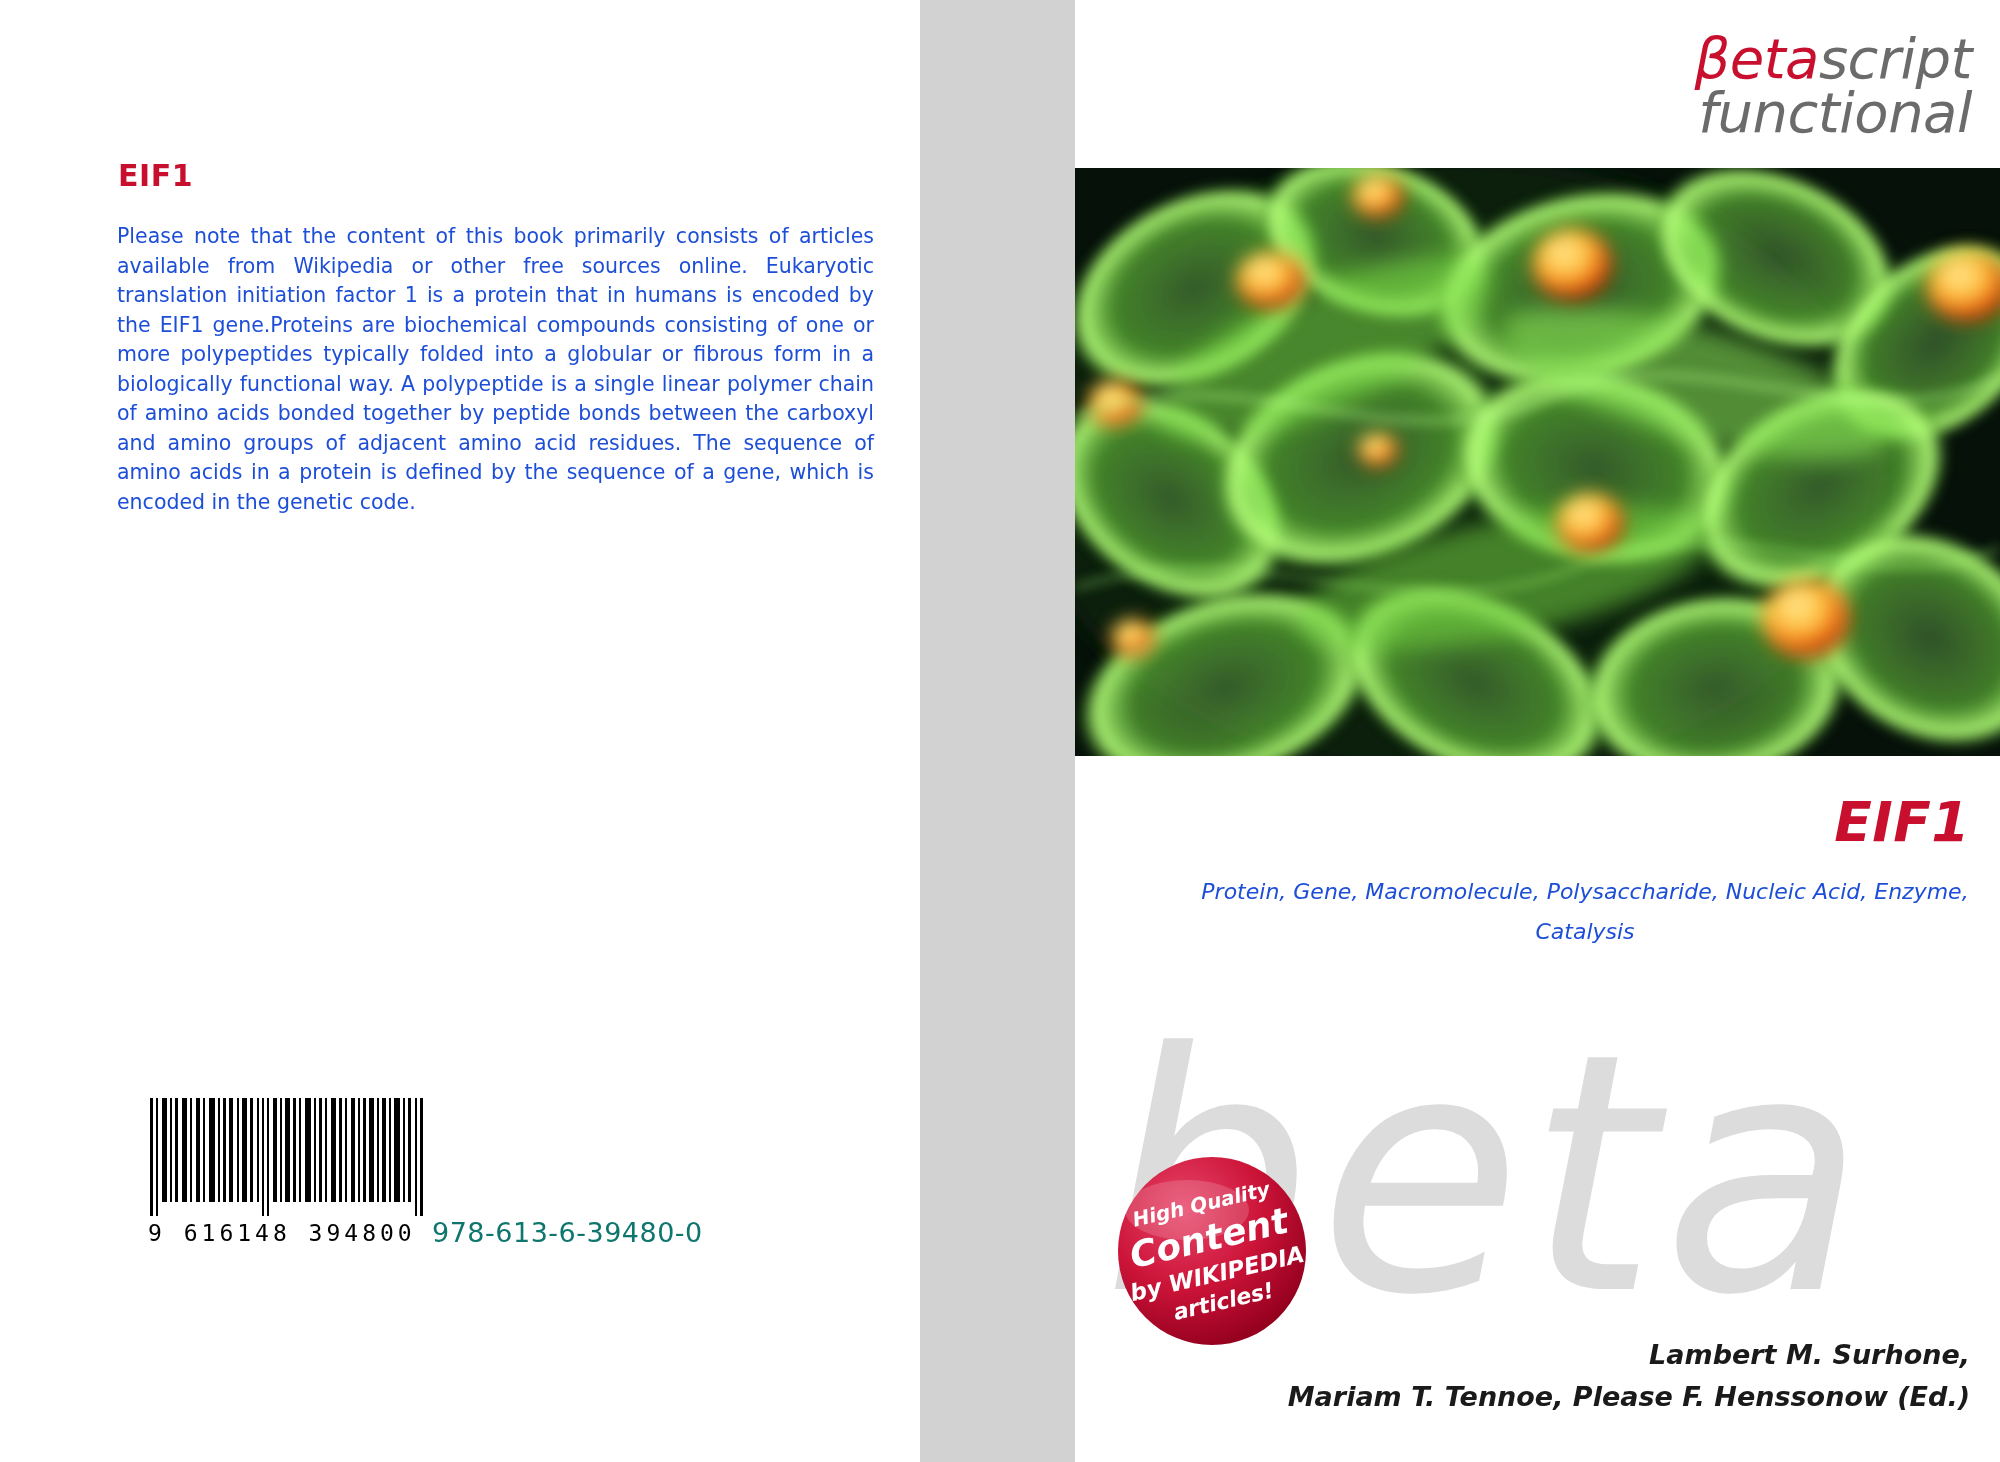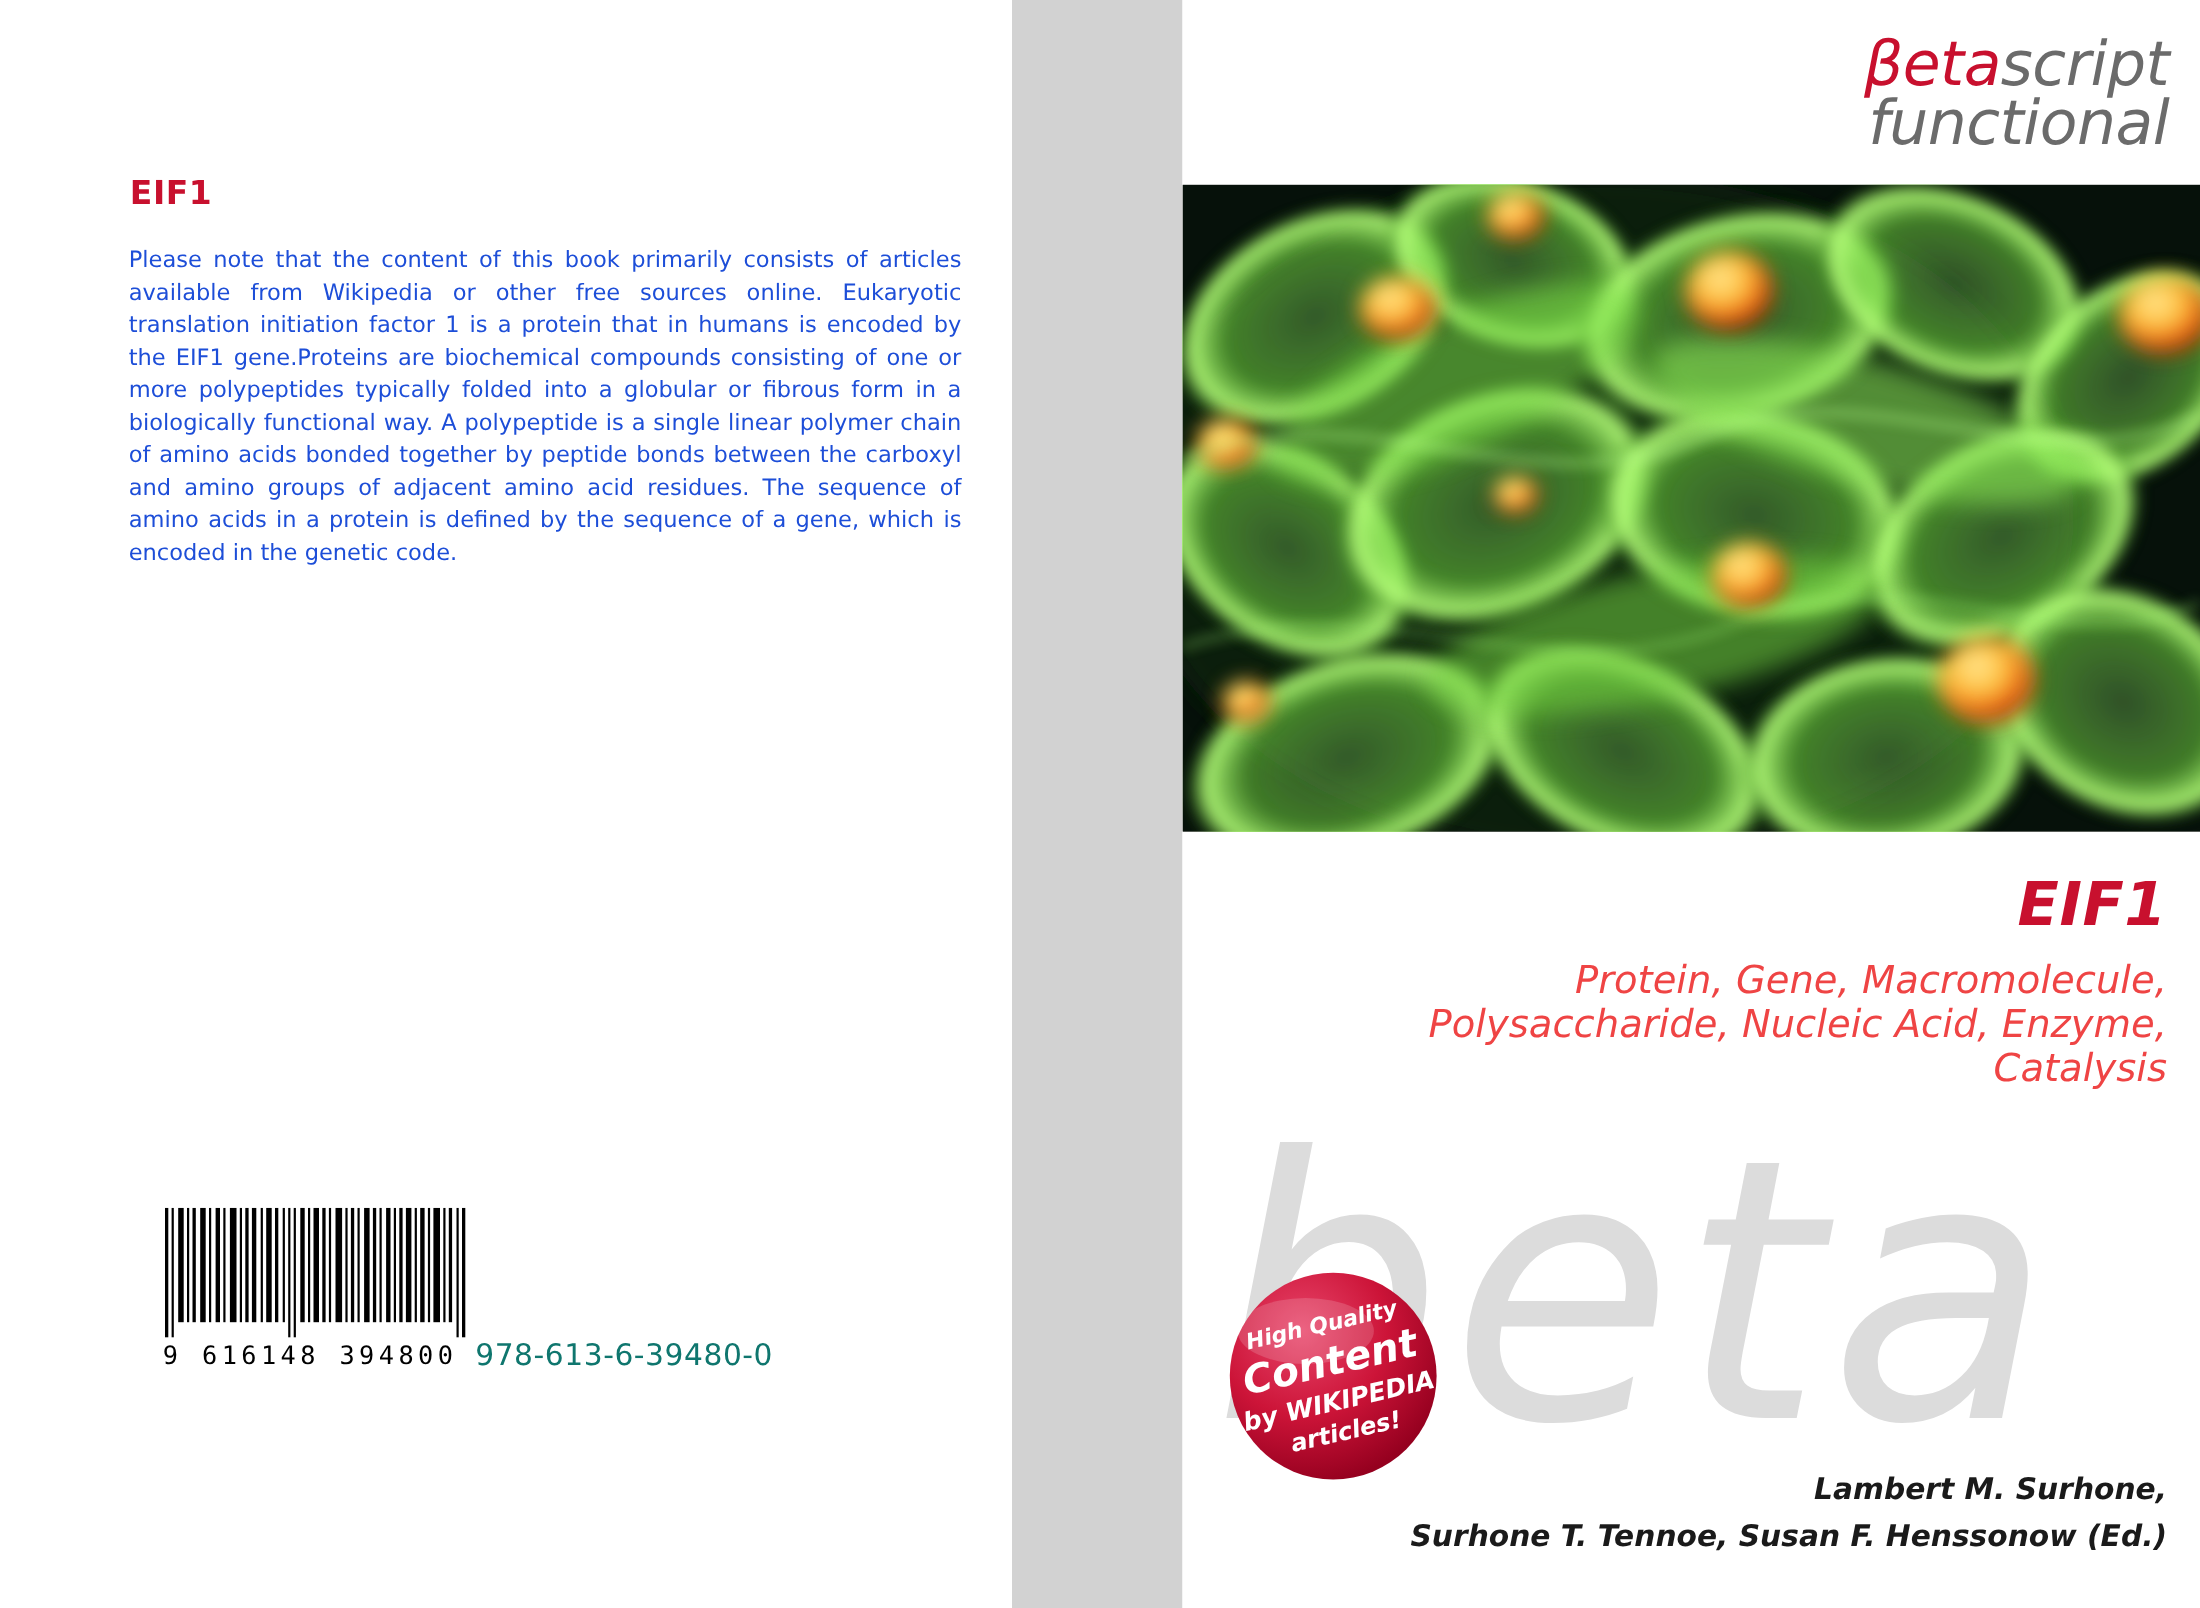--- a/index.html
+++ b/index.html
@@ -143,24 +143,24 @@
     font-weight: bold;
     color: #c8102e;
     text-align: right;
     letter-spacing: 0.5px;
   }
   .front-subtitle {
     position: absolute;
     right: 30px;
     top: 872px;
     width: 770px;
-    font-size: 35px;
+    font-size: 22px;
     line-height: 40px;
-    color: #ef4444;
-    text-align: right;
+    color: #1d4ed8;
+    text-align: center;
   }
 
   
   .ghost-beta {
     position: absolute;
     left: 28px;
     top: 1010px;
     font-size: 330px;
     color: #dcdcdc;
     line-height: 1;
@@ -362,17 +362,17 @@
           <text x="103" y="62" font-size="20" font-weight="bold">High Quality</text>
           <text x="103" y="102" font-size="36" font-weight="bold">Content</text>
           <text x="103" y="134" font-size="23" font-weight="bold">by WIKIPEDIA</text>
           <text x="103" y="162" font-size="22" font-weight="bold">articles!</text>
         </g>
       </svg>
     </div>
 
     <div class="authors">
       <div>Lambert M. Surhone,</div>
-      <div>Surhone T. Tennoe, Susan F. Henssonow (Ed.)</div>
+      <div>Mariam T. Tennoe, Please F. Henssonow (Ed.)</div>
     </div>
 
   </div>
 </div>
 
 </body></html>

